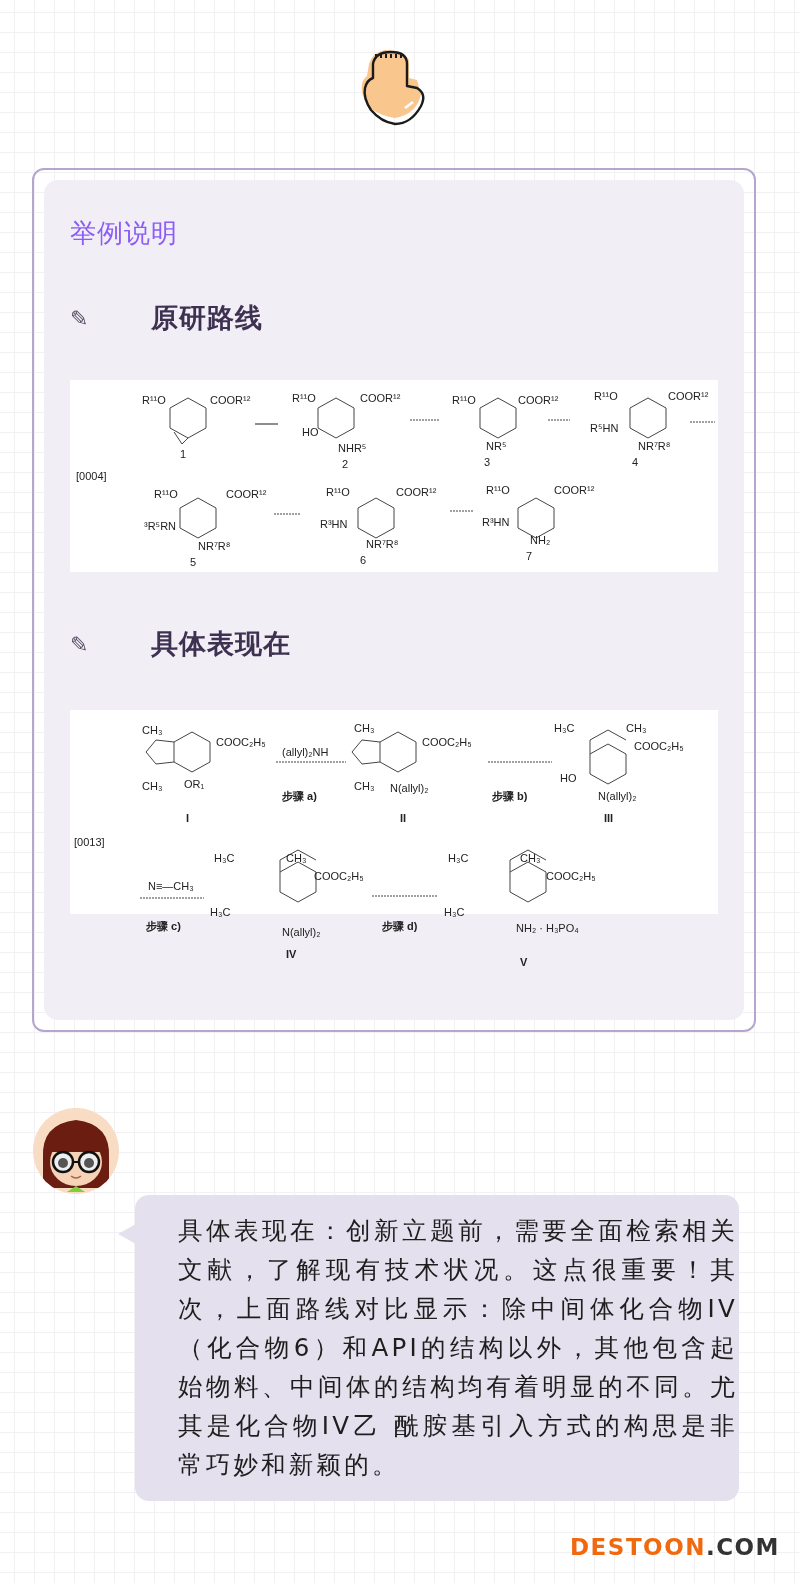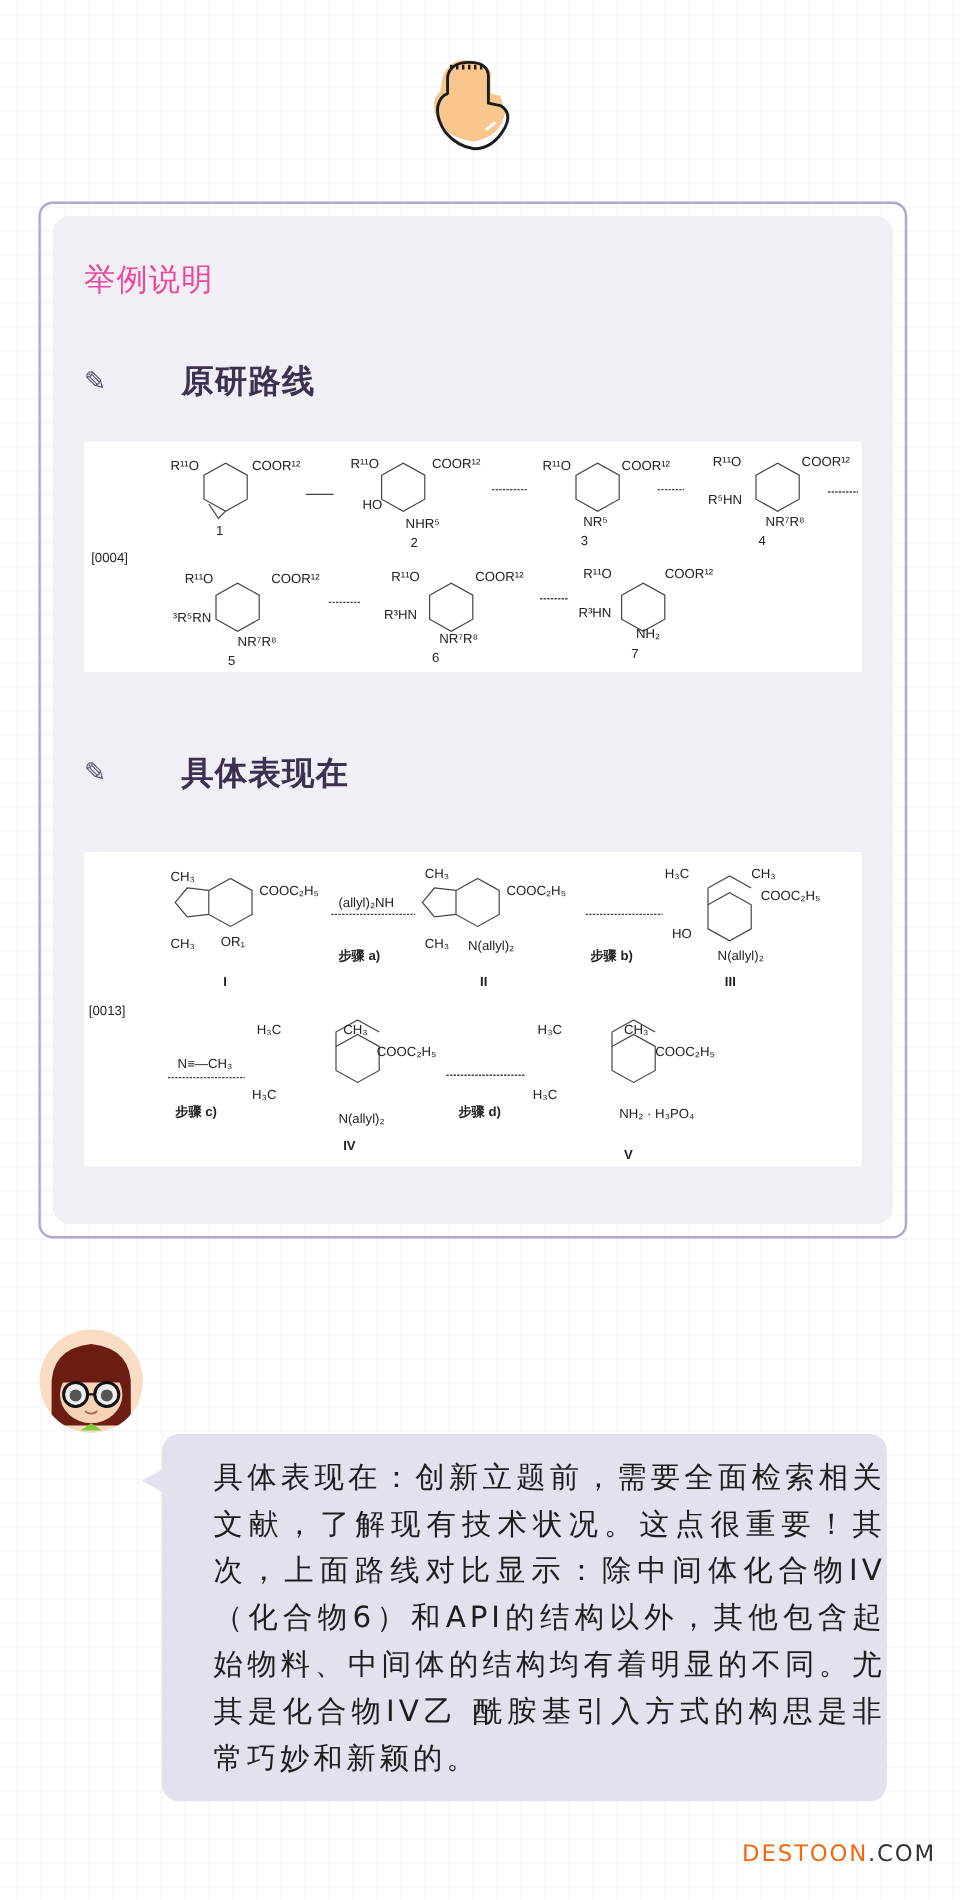--- a/index.html
+++ b/index.html
@@ -19,21 +19,21 @@
   .outer-card {
     position: absolute; left: 32px; top: 168px; width: 724px; height: 864px;
     border: 2px solid #b5a6cf; border-radius: 12px;
   }
   .inner-card {
     position: absolute; left: 44px; top: 180px; width: 700px; height: 840px;
     background: #f1eef6; border-radius: 14px;
   }
   .section-label {
     position: absolute; left: 70px; top: 216px;
-    font-size: 26px; color: #ec4899; letter-spacing: 1px; text-align: center;
+    font-size: 26px; color: #8b5cf6; letter-spacing: 1px; text-align: center;
   }
   .route-heading {
     position: absolute; left: 70px; display: flex; align-items: center;
     color: #3d3050;
   }
   .route-heading .pencil { font-size: 22px; color: #5a4f66; width: 46px; }
   .route-heading .title { font-size: 27px; font-weight: bold; letter-spacing: 1px; margin-left: 35px; }
   .scheme {
     position: absolute; left: 70px; width: 648px; background: #ffffff;
     font-family: "Liberation Sans", sans-serif; color: #222;
@@ -52,21 +52,21 @@
     border-top: 10px solid transparent; border-bottom: 10px solid transparent;
     border-right: 18px solid #e5e0ee;
   }
   .bubble-text {
     position: absolute; left: 178px; top: 1211px; width: 560px;
     font-size: 24.5px; line-height: 39px; color: #1e1e1e; letter-spacing: 3.2px;
     text-align: justify;
   }
   .watermark {
     position: absolute; right: 20px; top: 1534px; font-family: "DejaVu Sans", sans-serif;
-    font-weight: normal; font-size: 19px; letter-spacing: 1.5px;
+    font-weight: bold; font-size: 23px; letter-spacing: 1.5px;
     text-shadow: 1px 1px 0 #fff, -1px -1px 0 #fff;
   }
   .watermark .brand { color: #f0690f; }
   .watermark .tld { color: #333333; }
 </style>
 </head>
 <body>
 
 <div class="hand-icon">
   <svg width="80" height="84" viewBox="0 0 80 84">
@@ -80,21 +80,21 @@
 <div class="outer-card"></div>
 <div class="inner-card"></div>
 
 <div class="section-label">举例说明</div>
 
 <div class="route-heading" style="top:300px;">
   <span class="pencil">✎</span>
   <span class="title">原研路线</span>
 </div>
 
-<div class="scheme" style="top:368px; height:192px;text-align:center;">
+<div class="scheme" style="top:380px; height:192px;text-align:center;">
   <svg width="648" height="192" viewBox="0 0 648 192" font-family="Liberation Sans, sans-serif" font-size="11" fill="#222">
     <g stroke="#444" stroke-width="1" fill="none">
 
       <path d="M100 28 L118 18 L136 28 L136 48 L118 58 L100 48 Z"></path>
       <path d="M104 52 L112 64 L118 58"></path>
 
       <path d="M248 28 L266 18 L284 28 L284 48 L266 58 L248 48 Z"></path>
 
       <path d="M410 28 L428 18 L446 28 L446 48 L428 58 L410 48 Z"></path>
 
@@ -148,21 +148,21 @@
       <text x="460" y="164">NH₂</text>
       <text x="456" y="180">7</text>
   </svg>
 </div>
 
 <div class="route-heading" style="top:626px;">
   <span class="pencil">✎</span>
   <span class="title">具体表现在</span>
 </div>
 
-<div class="scheme" style="top:710px; height:262px;">
+<div class="scheme" style="top:710px; height:204px;">
   <svg width="648" height="262" viewBox="0 0 648 262" font-family="Liberation Sans, sans-serif" font-size="11" fill="#222">
     <g stroke="#444" stroke-width="1" fill="none">
       <path d="M104 32 L122 22 L140 32 L140 52 L122 62 L104 52 Z"></path>
       <path d="M104 32 L86 30 L76 42 L86 54 L104 52"></path>
       <path d="M310 32 L328 22 L346 32 L346 52 L328 62 L310 52 Z"></path>
       <path d="M310 32 L292 30 L282 42 L292 54 L310 52"></path>
       <path d="M520 44 L538 34 L556 44 L556 64 L538 74 L520 64 Z"></path>
       <path d="M520 44 L520 30 L538 20 L556 30"></path>
       <path d="M210 162 L228 152 L246 162 L246 182 L228 192 L210 182 Z"></path>
       <path d="M210 162 L210 150 L228 140 L246 150"></path>

